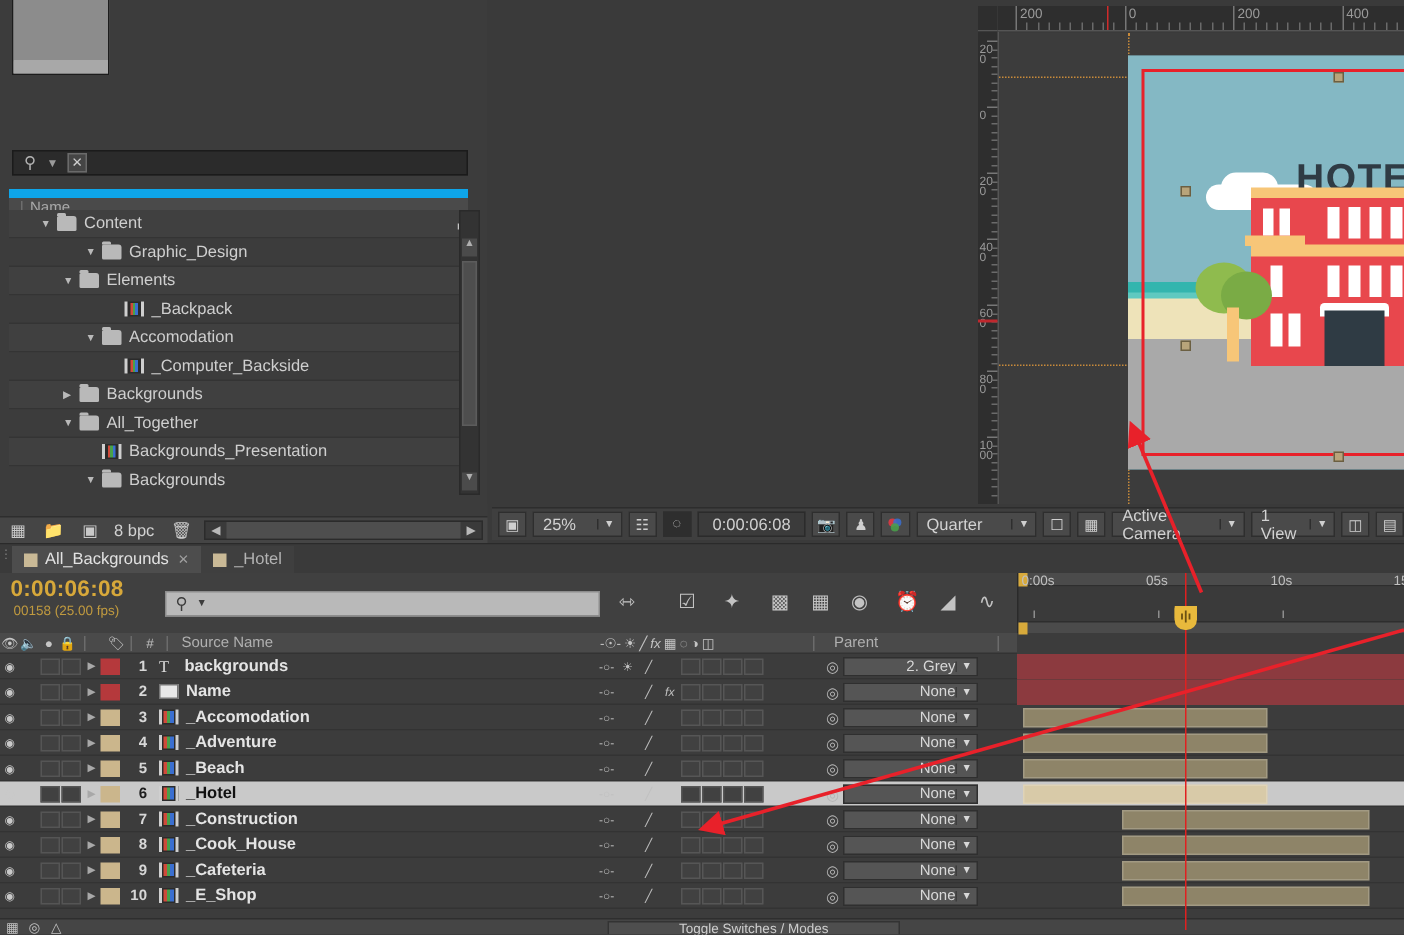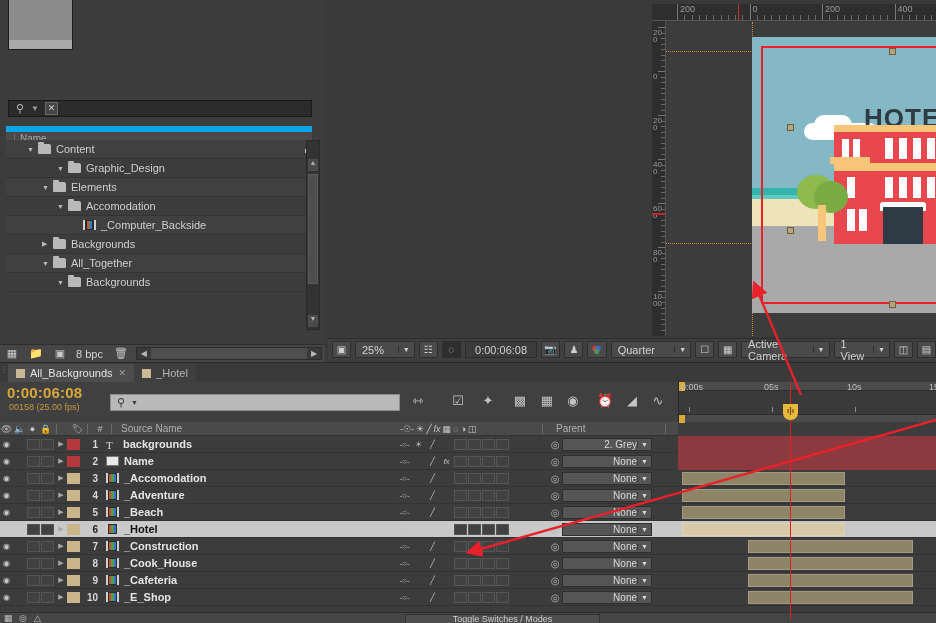--- a/index.html
+++ b/index.html
@@ -201,39 +201,49 @@
       <div class="trow" style="padding-left: 51px;">
         <span class="tri">▼</span>
         <span class="ficon folder"></span>
         <span class="tname">Graphic_Design</span>
       </div>
       <div class="trow" style="padding-left: 36px;">
         <span class="tri">▼</span>
         <span class="ficon folder"></span>
         <span class="tname">Elements</span>
       </div>
+      <div class="trow" style="padding-left: 66px;">
+        <span class="tri empty">&nbsp;</span>
+        <span class="ficon film"></span>
+        <span class="tname">_Backpack</span>
+      </div>
       <div class="trow" style="padding-left: 51px;">
         <span class="tri">▼</span>
         <span class="ficon folder"></span>
         <span class="tname">Accomodation</span>
       </div>
       <div class="trow" style="padding-left: 66px;">
         <span class="tri empty">&nbsp;</span>
         <span class="ficon film"></span>
         <span class="tname">_Computer_Backside</span>
       </div>
       <div class="trow" style="padding-left: 36px;">
         <span class="tri">▶</span>
         <span class="ficon folder"></span>
         <span class="tname">Backgrounds</span>
       </div>
       <div class="trow" style="padding-left: 36px;">
         <span class="tri">▼</span>
         <span class="ficon folder"></span>
         <span class="tname">All_Together</span>
+      </div>
+      <div class="trow" style="padding-left: 51px;">
+        <span class="tri empty">&nbsp;</span>
+        <span class="ficon film"></span>
+        <span class="tname">Backgrounds_Presentation</span>
       </div>
       <div class="trow" style="padding-left: 51px;">
         <span class="tri">▼</span>
         <span class="ficon folder"></span>
         <span class="tname">Backgrounds</span>
       </div>
     </div>
 
   <div class="abs" id="tree-hier">
     <svg width="14" height="12" viewBox="0 0 14 12">

